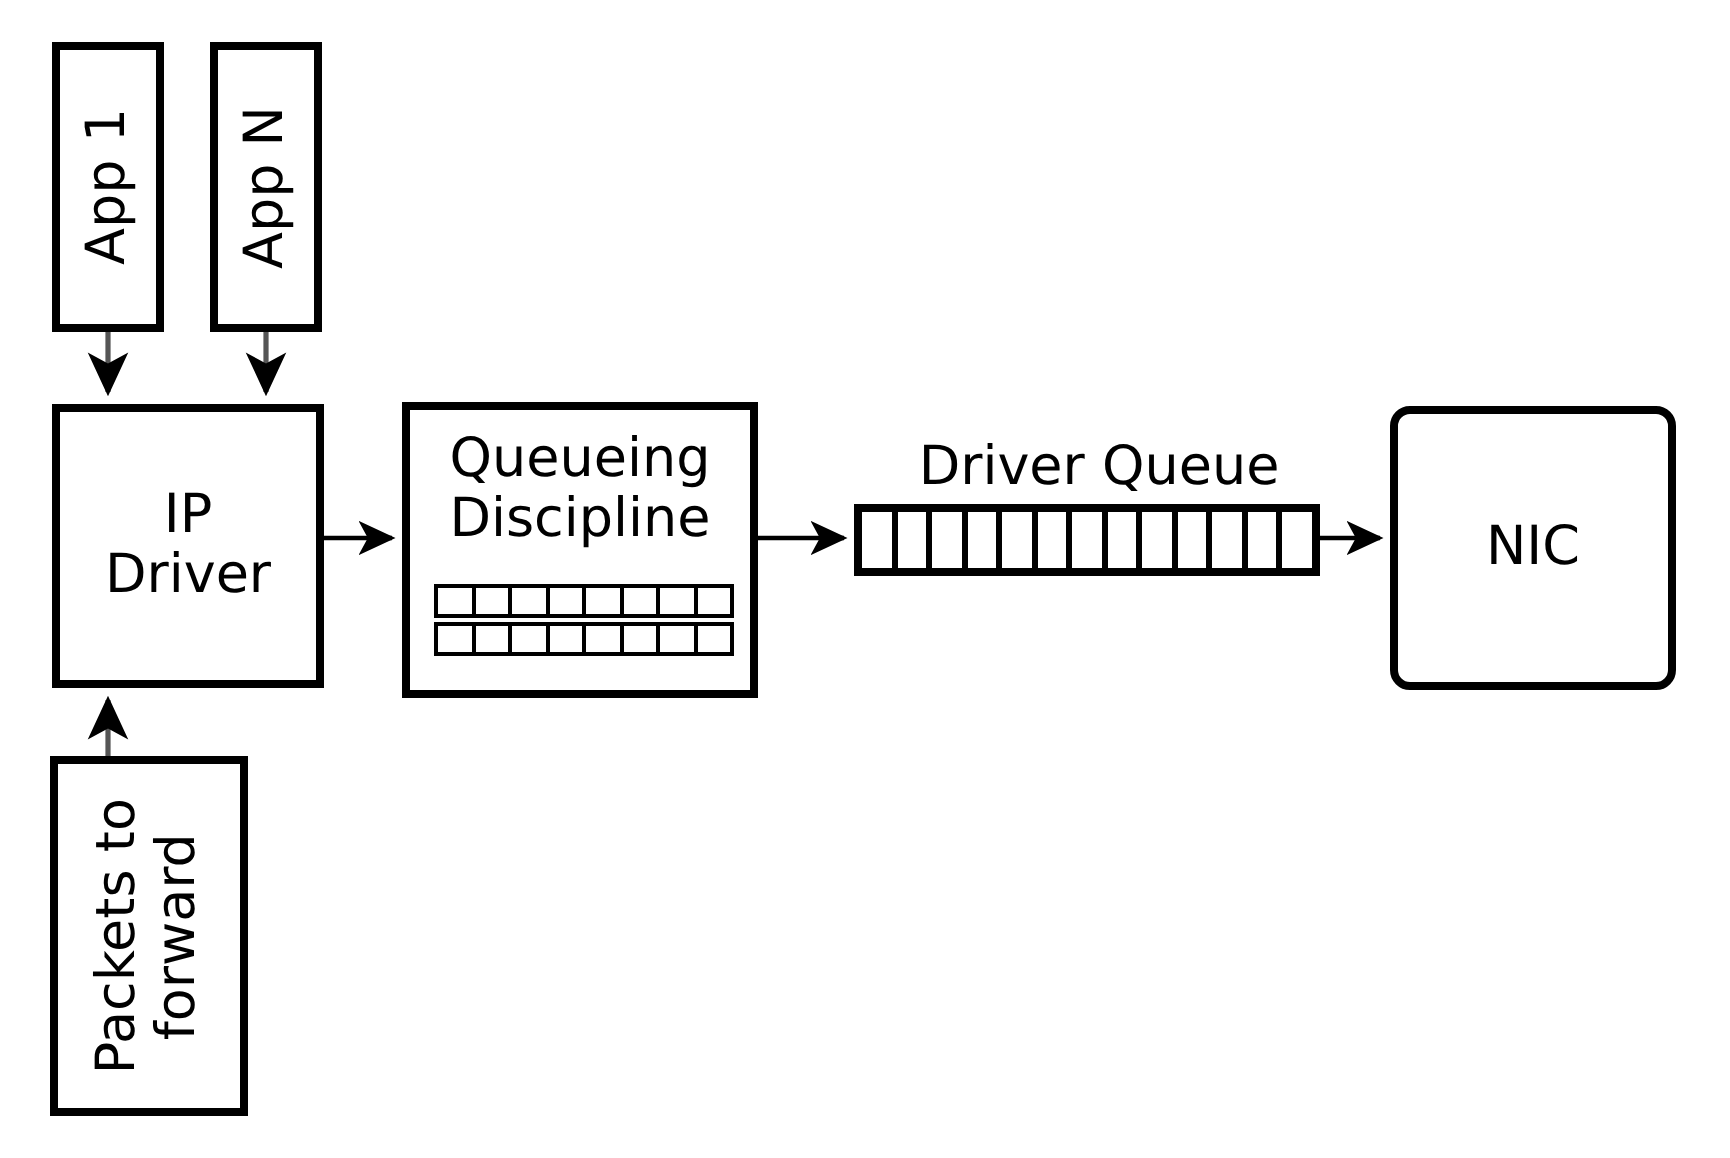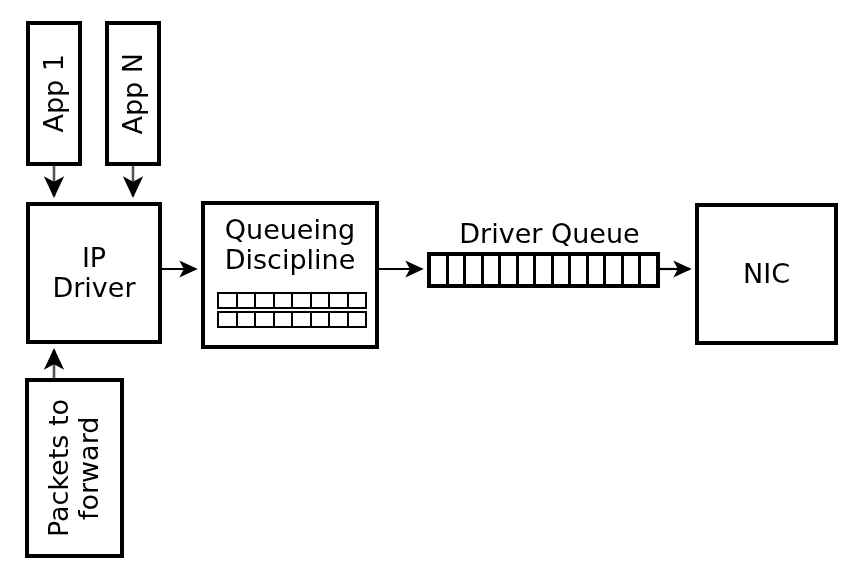--- a/index.html
+++ b/index.html
@@ -101,21 +101,21 @@
     display: flex;
   }
   #driver-queue .cell {
     flex: 1 1 0;
     box-sizing: border-box;
     border-right: 3px solid #000000;
   }
   #driver-queue .cell:last-child { border-right: none; }
 
   
-  #nic-box { left: 695px; top: 203px; width: 143px; height: 142px; }
+  #nic-box { left: 695px; top: 203px; width: 143px; height: 142px; border-radius: 10px; }
   #nic-box .box-label { font-size: 27px; }
 
   
   #packets-box { left: 25px; top: 378px; width: 99px; height: 180px; }
   #packets-box .vlabel { font-size: 27px; }
 
   
   .arrow { position: absolute; }
   .arrow svg { display: block; overflow: visible; }
 </style>

